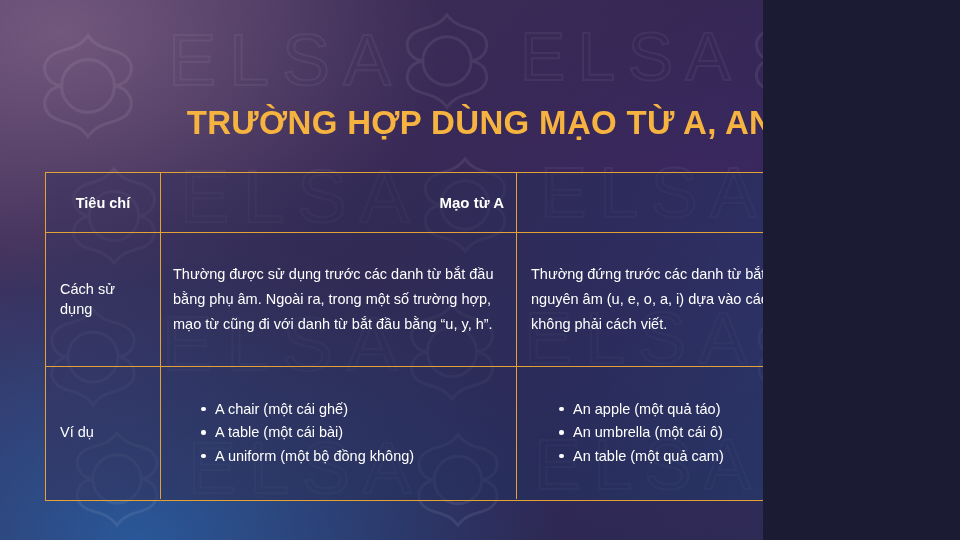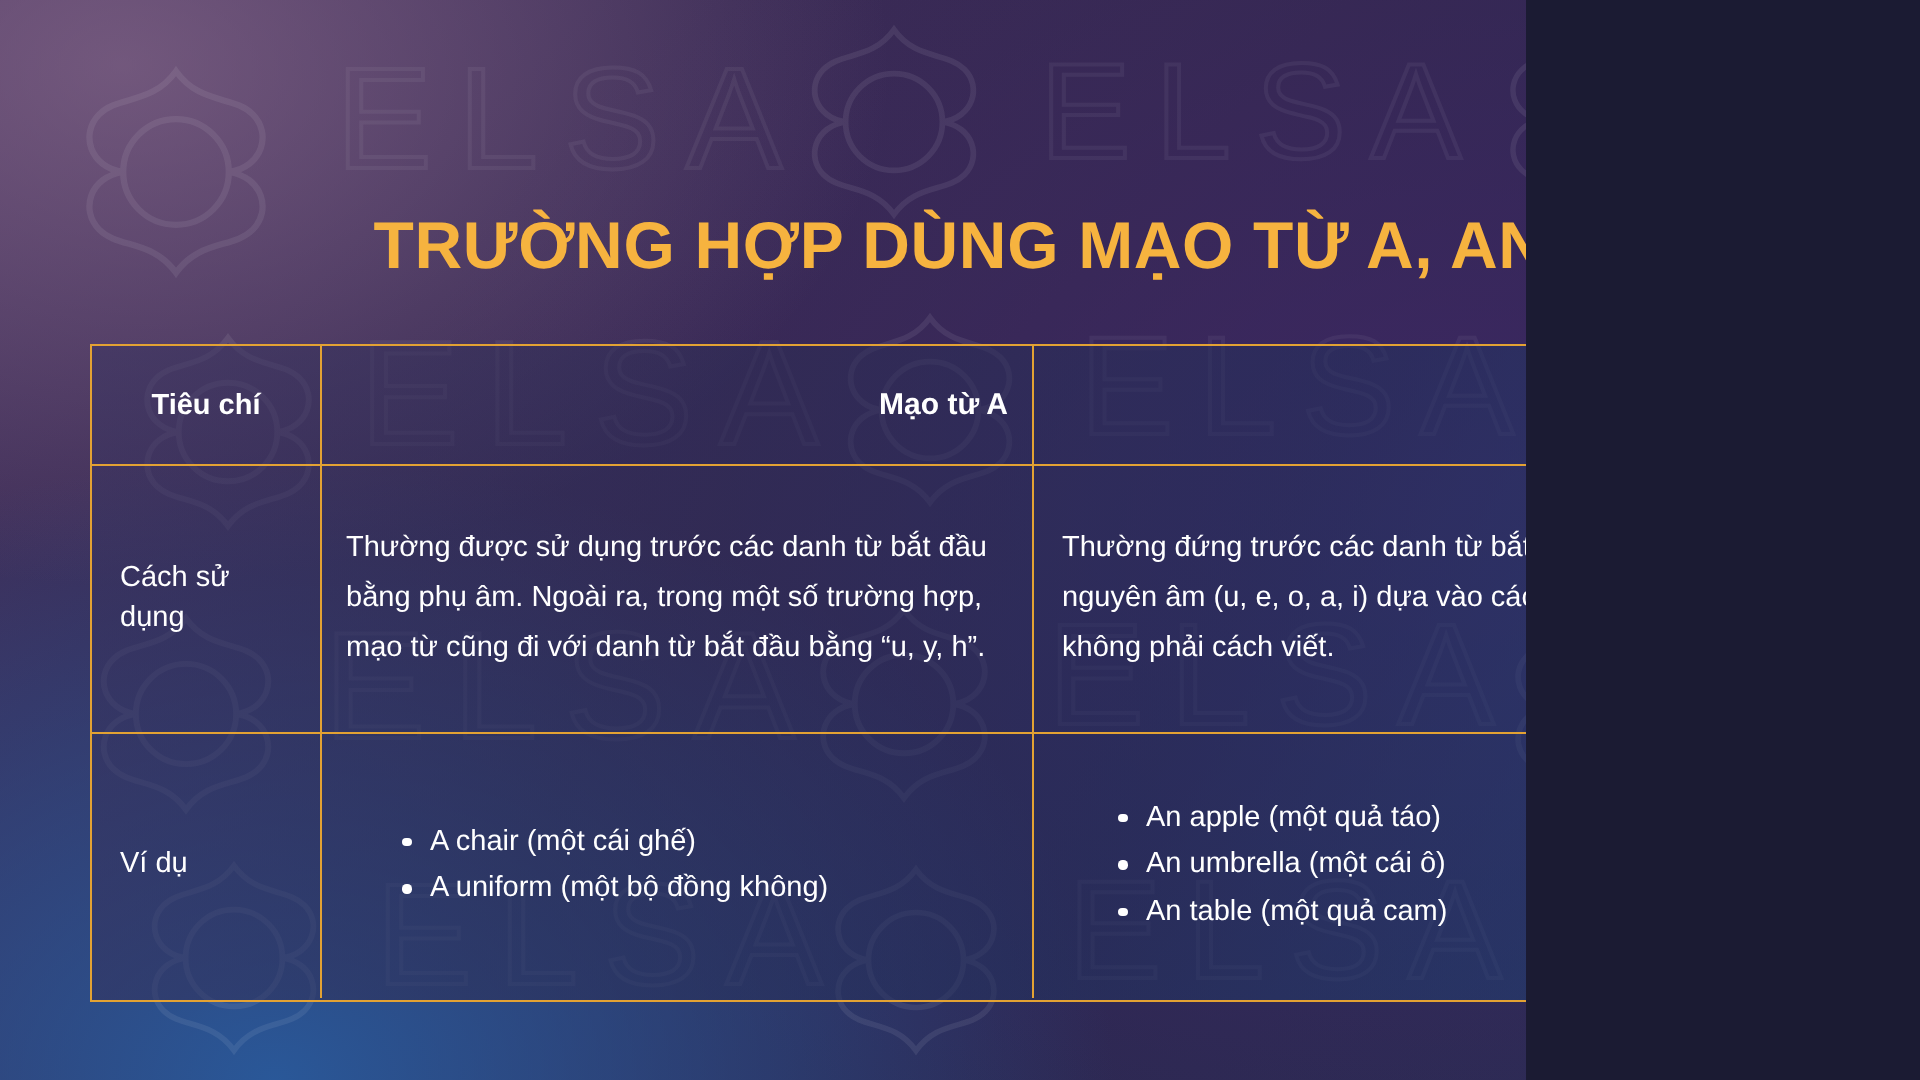--- a/index.html
+++ b/index.html
@@ -299,20 +299,21 @@
       </div>
     </div>
 
     <div class="row row-example">
       <div class="cell c-label">
         <div class="row-label">Ví dụ</div>
       </div>
       <div class="cell c-a">
         <ul class="bullets">
           <li>A chair (một cái ghế)</li>
+          <li>A table (một cái bài)</li>
           <li>A uniform (một bộ đồng không)</li>
         </ul>
       </div>
       <div class="cell c-an">
         <ul class="bullets">
           <li>An apple (một quả táo)</li>
           <li>An umbrella (một cái ô)</li>
           <li>An table (một quả cam)</li>
         </ul>
       </div>

